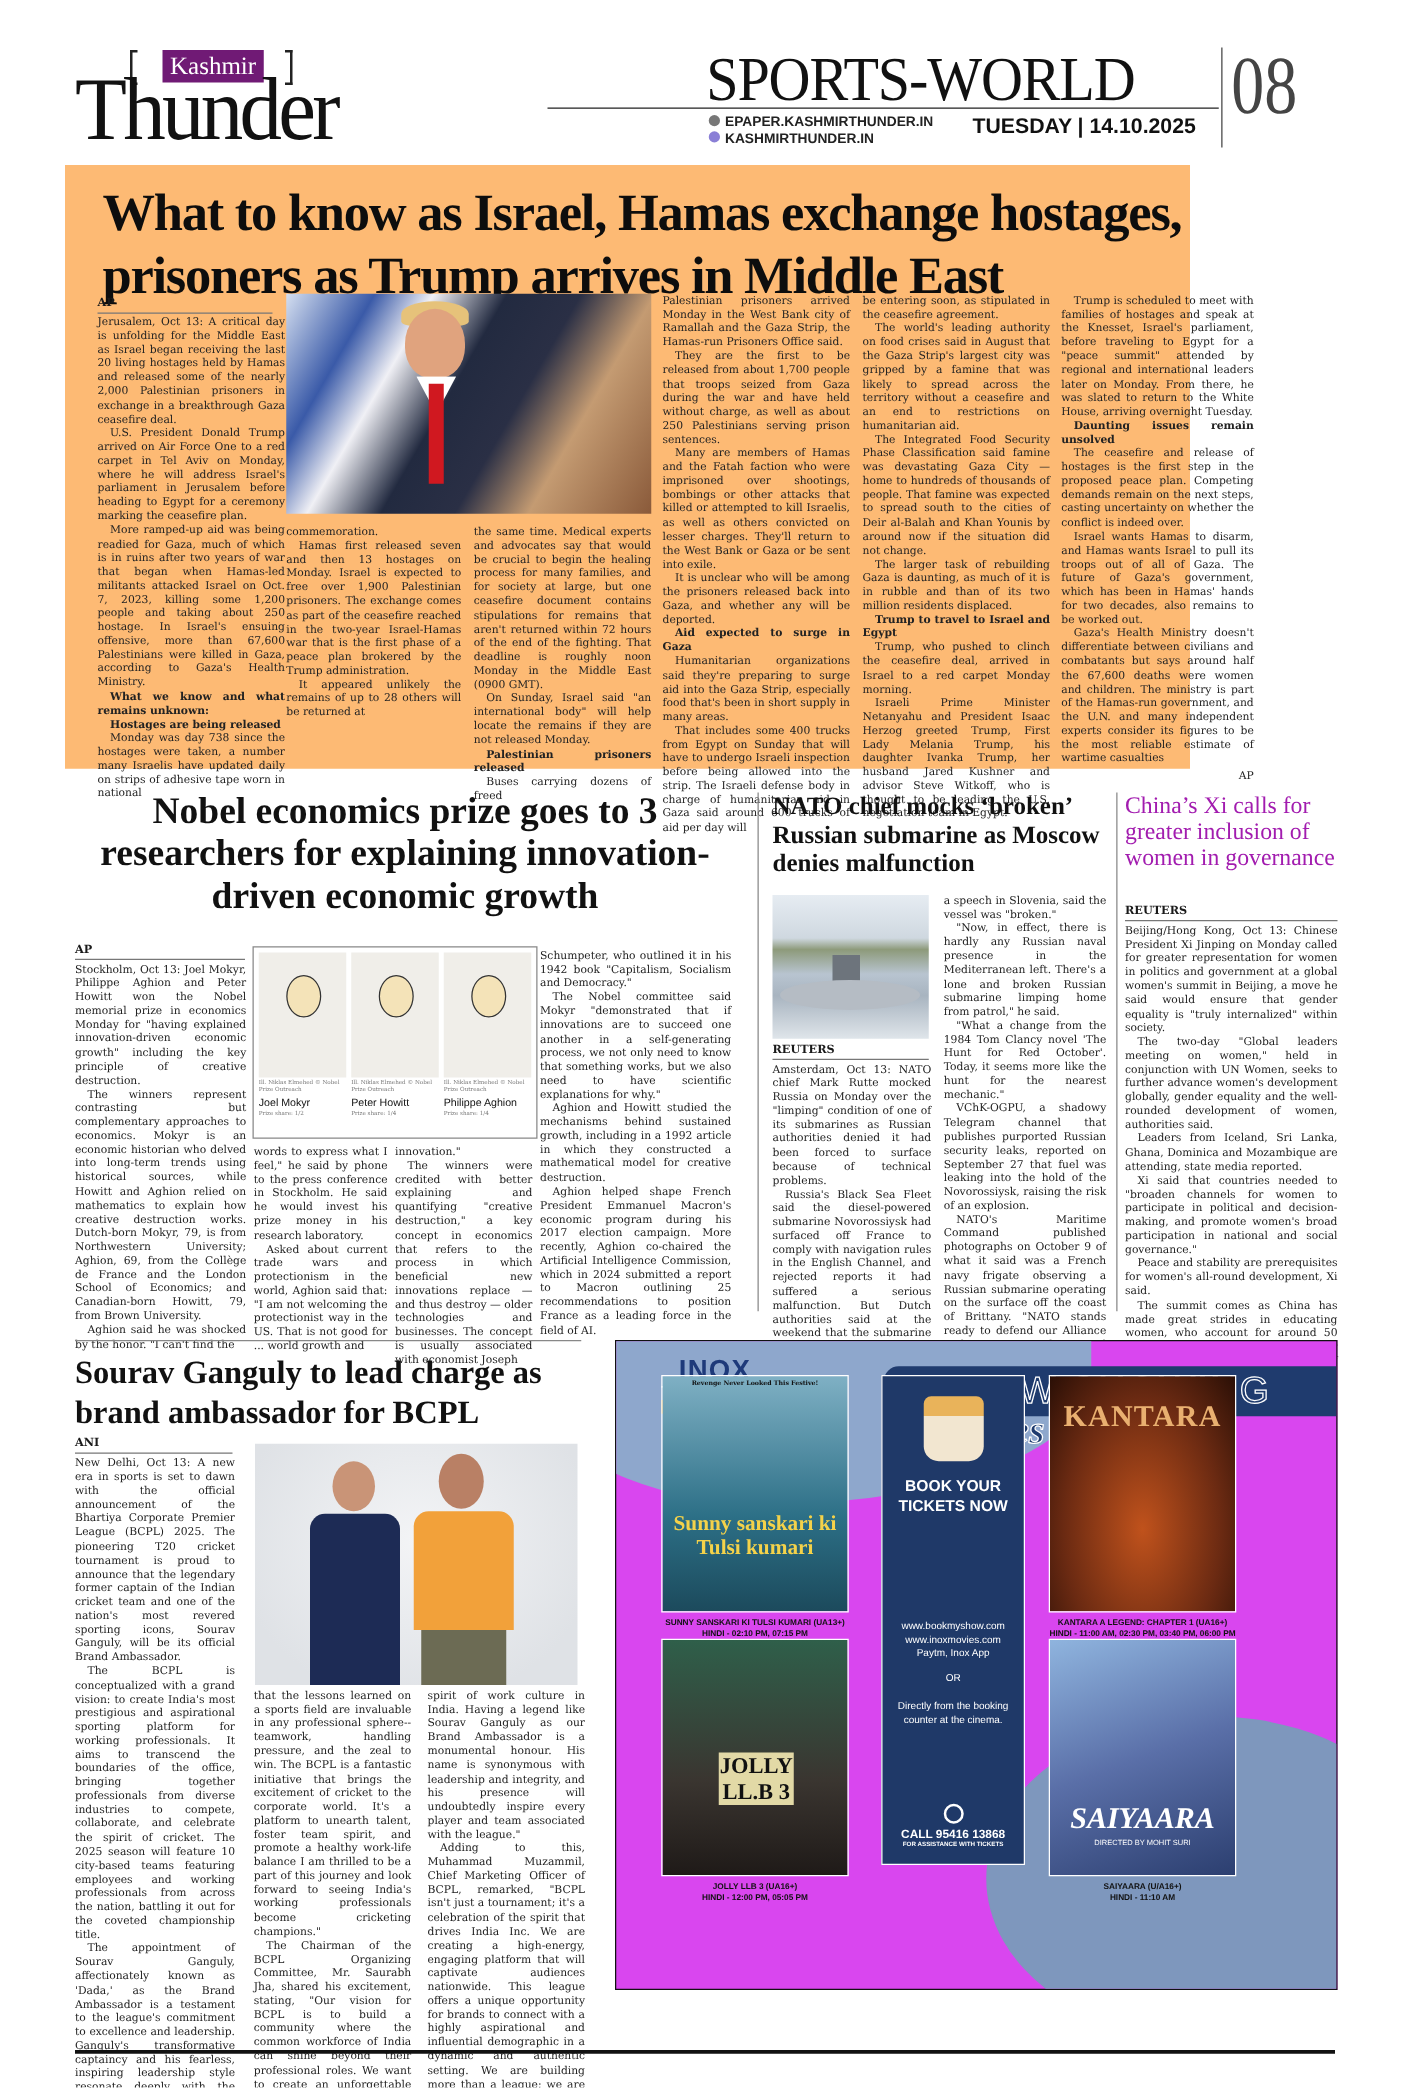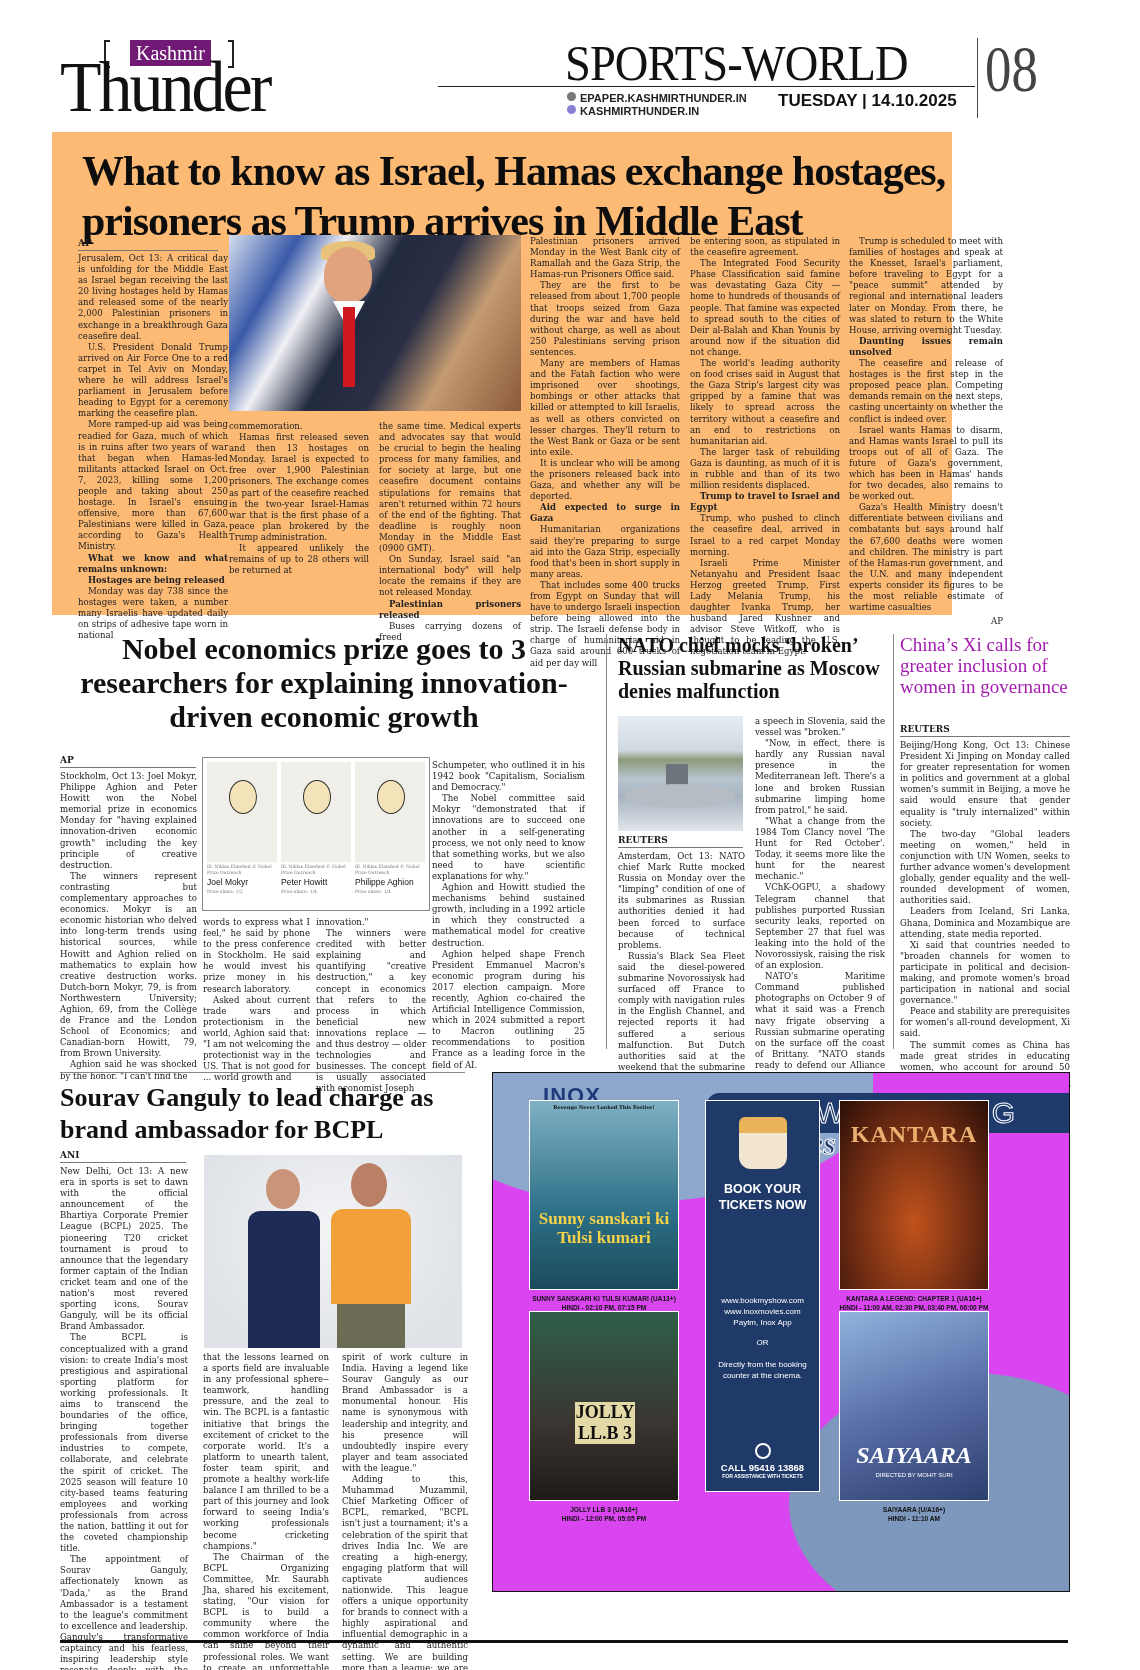--- a/index.html
+++ b/index.html
@@ -138,22 +138,22 @@
     <p class="noin">Palestinian prisoners arrived Monday in the West Bank city of Ramallah and the Gaza Strip, the Hamas-run Prisoners Office said.</p>
     <p>They are the first to be released from about 1,700 people that troops seized from Gaza during the war and have held without charge, as well as about 250 Palestinians serving prison sentences.</p>
     <p>Many are members of Hamas and the Fatah faction who were imprisoned over shootings, bombings or other attacks that killed or attempted to kill Israelis, as well as others convicted on lesser charges. They'll return to the West Bank or Gaza or be sent into exile.</p>
     <p>It is unclear who will be among the prisoners released back into Gaza, and whether any will be deported.</p>
     <p class="sub">Aid expected to surge in Gaza</p>
     <p>Humanitarian organizations said they're preparing to surge aid into the Gaza Strip, especially food that's been in short supply in many areas.</p>
     <p>That includes some 400 trucks from Egypt on Sunday that will have to undergo Israeli inspection before being allowed into the strip. The Israeli defense body in charge of humanitarian aid in Gaza said around 600 trucks of aid per day will</p>
   </div>
   <div class="col" style="left:638px;top:104px;width:150px">
     <p class="noin">be entering soon, as stipulated in the ceasefire agreement.</p>
+    <p>The world's leading authority on food crises said in August that the Gaza Strip's largest city was gripped by a famine that was likely to spread across the territory without a ceasefire and an end to restrictions on humanitarian aid.</p>
     <p>The Integrated Food Security Phase Classification said famine was devastating Gaza City — home to hundreds of thousands of people. That famine was expected to spread south to the cities of Deir al-Balah and Khan Younis by around now if the situation did not change.</p>
-    <p>The world's leading authority on food crises said in August that the Gaza Strip's largest city was gripped by a famine that was likely to spread across the territory without a ceasefire and an end to restrictions on humanitarian aid.</p>
     <p>The larger task of rebuilding Gaza is daunting, as much of it is in rubble and than of its two million residents displaced.</p>
     <p class="sub">Trump to travel to Israel and Egypt</p>
     <p>Trump, who pushed to clinch the ceasefire deal, arrived in Israel to a red carpet Monday morning.</p>
     <p>Israeli Prime Minister Netanyahu and President Isaac Herzog greeted Trump, First Lady Melania Trump, his daughter Ivanka Trump, her husband Jared Kushner and advisor Steve Witkoff, who is thought to be leading the U.S. negotiation team in Egypt.</p>
   </div>
   <div class="col" style="left:797px;top:104px;width:154px">
     <p>Trump is scheduled to meet with families of hostages and speak at the Knesset, Israel's parliament, before traveling to Egypt for a "peace summit" attended by regional and international leaders later on Monday. From there, he was slated to return to the White House, arriving overnight Tuesday.</p>
     <p class="sub">Daunting issues remain unsolved</p>
     <p>The ceasefire and release of hostages is the first step in the proposed peace plan. Competing demands remain on the next steps, casting uncertainty on whether the conflict is indeed over.</p>
     <p>Israel wants Hamas to disarm, and Hamas wants Israel to pull its troops out of all of Gaza. The future of Gaza's government, which has been in Hamas' hands for two decades, also remains to be worked out.</p>

